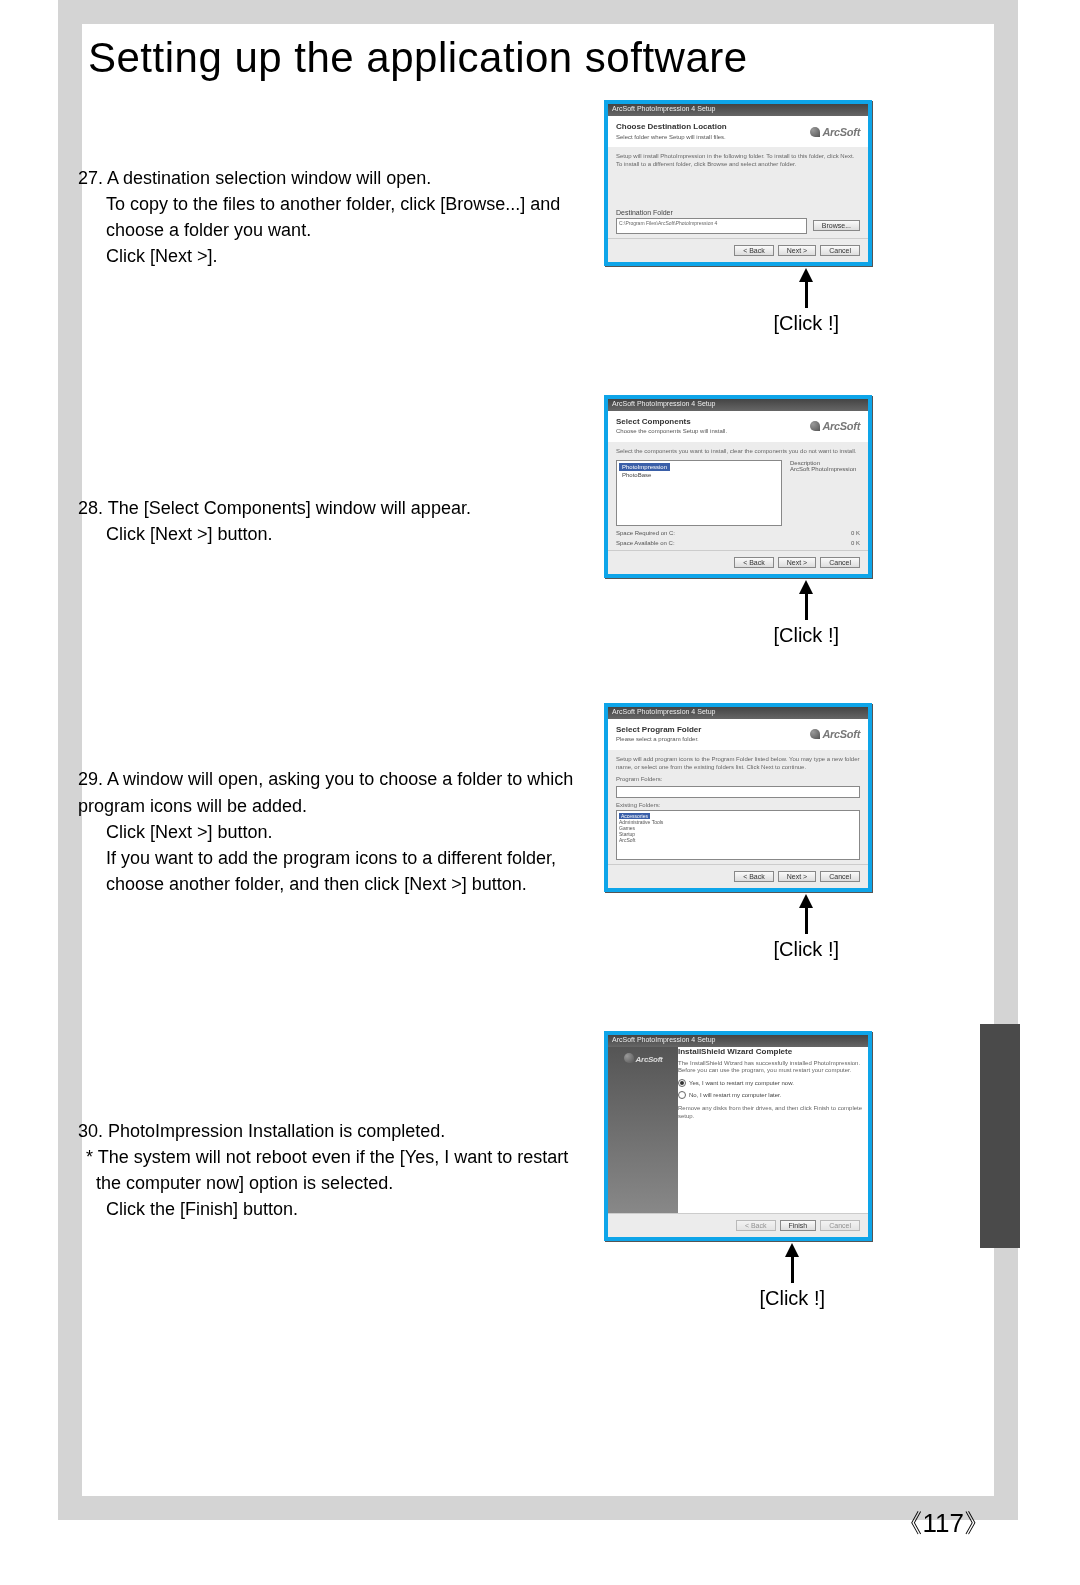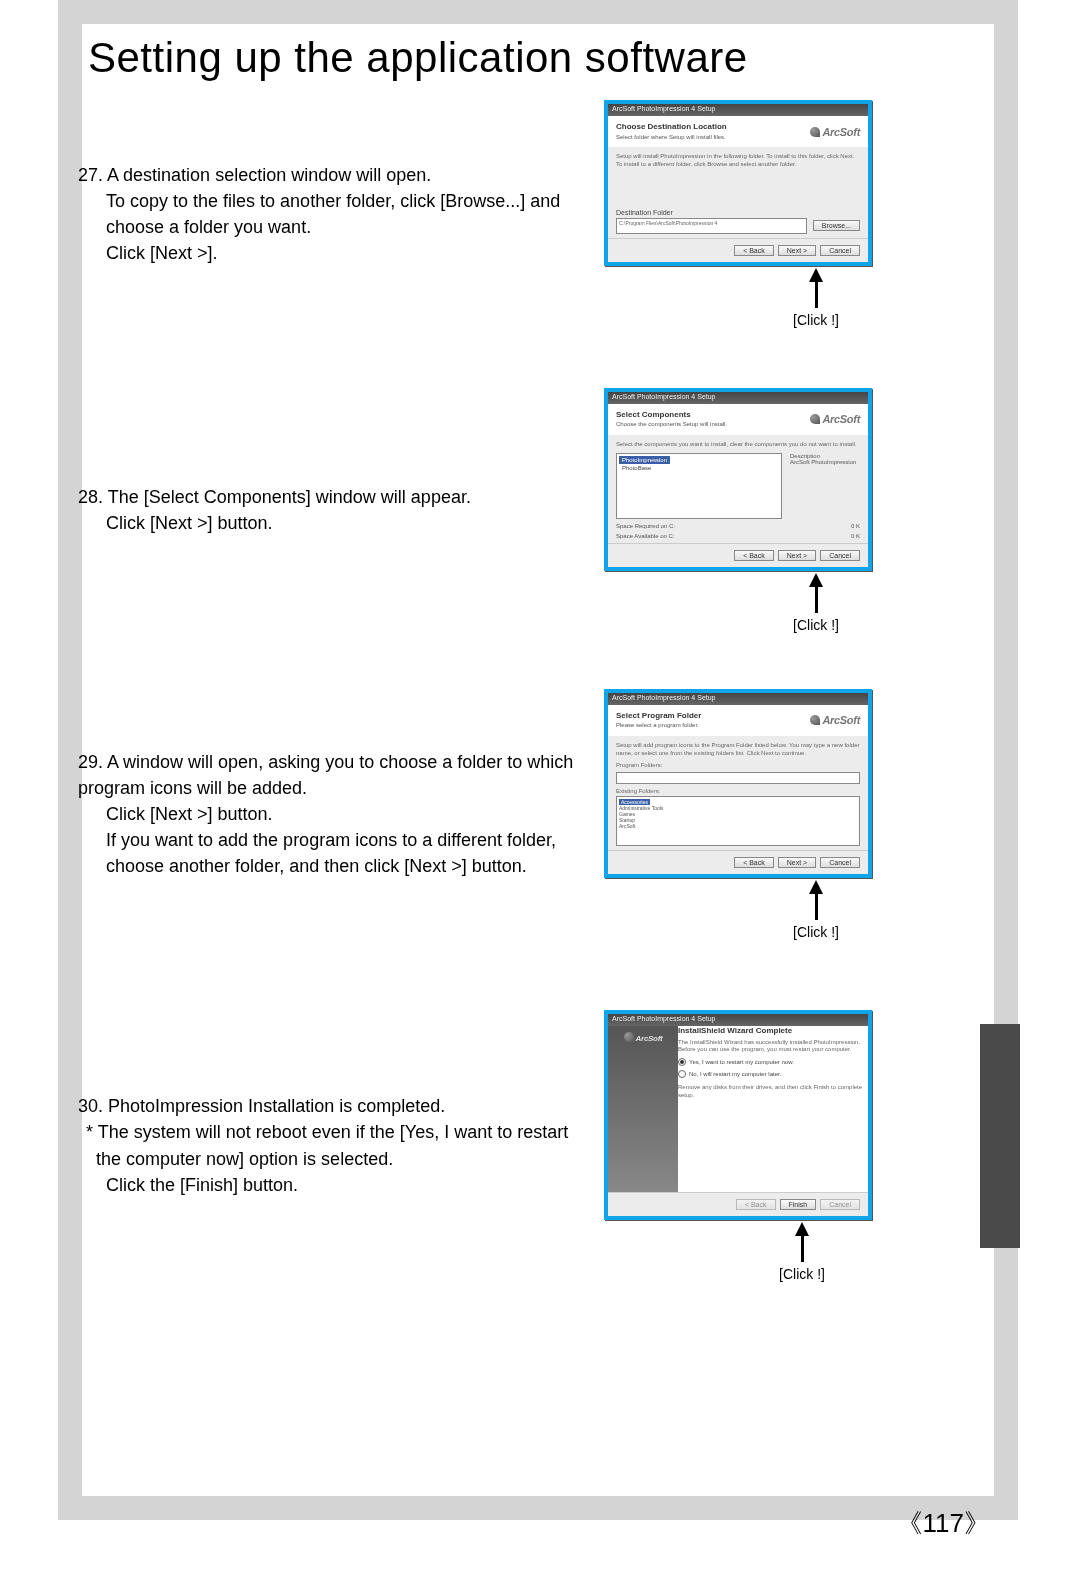--- a/index.html
+++ b/index.html
@@ -27,21 +27,21 @@
   .field{margin-top:40px}
   .field-label{font-size:7px;color:#444}
   .field-row{display:flex;gap:6px;align-items:center;margin-top:2px}
   .textbox{flex:1;height:12px;background:#fff;border:1px solid #888}
   .btn{background:linear-gradient(#fafafa,#ddd);border:1px solid #888;font-size:7px;padding:1px 8px;color:#333}
   .dlg-foot{display:flex;justify-content:flex-end;gap:4px;padding:6px 8px;background:#ececec;border-top:1px solid #ccc}
   
   .arrow-col{display:flex;flex-direction:column;align-items:center;margin-top:2px}
   .arrow{width:0;height:0;border-left:7px solid transparent;border-right:7px solid transparent;border-bottom:14px solid #000}
   .arrow-stem{width:3px;height:26px;background:#000}
-  .click-label{font-size:14px;margin-top:4px}
+  .click-label{font-size:20px;margin-top:4px}
   
   .comp-row{display:flex;gap:8px;margin-top:4px}
   .comp-list{flex:1;height:60px;background:#fff;border:1px solid #888;padding:2px;font-size:6px}
   .comp-item{background:#3a5fa8;color:#fff;padding:1px 3px;display:inline-block}
   .comp-item2{color:#444;padding:1px 3px}
   .comp-desc{width:70px;font-size:6px;color:#555}
   .space-info{display:flex;justify-content:space-between;font-size:6px;color:#555;margin-top:4px}
   
   .prog-name{background:#fff;border:1px solid #888;height:10px;margin-top:4px}
   .folder-list{background:#fff;border:1px solid #888;height:44px;margin-top:2px;font-size:5px;color:#555;padding:2px;line-height:1.2}

